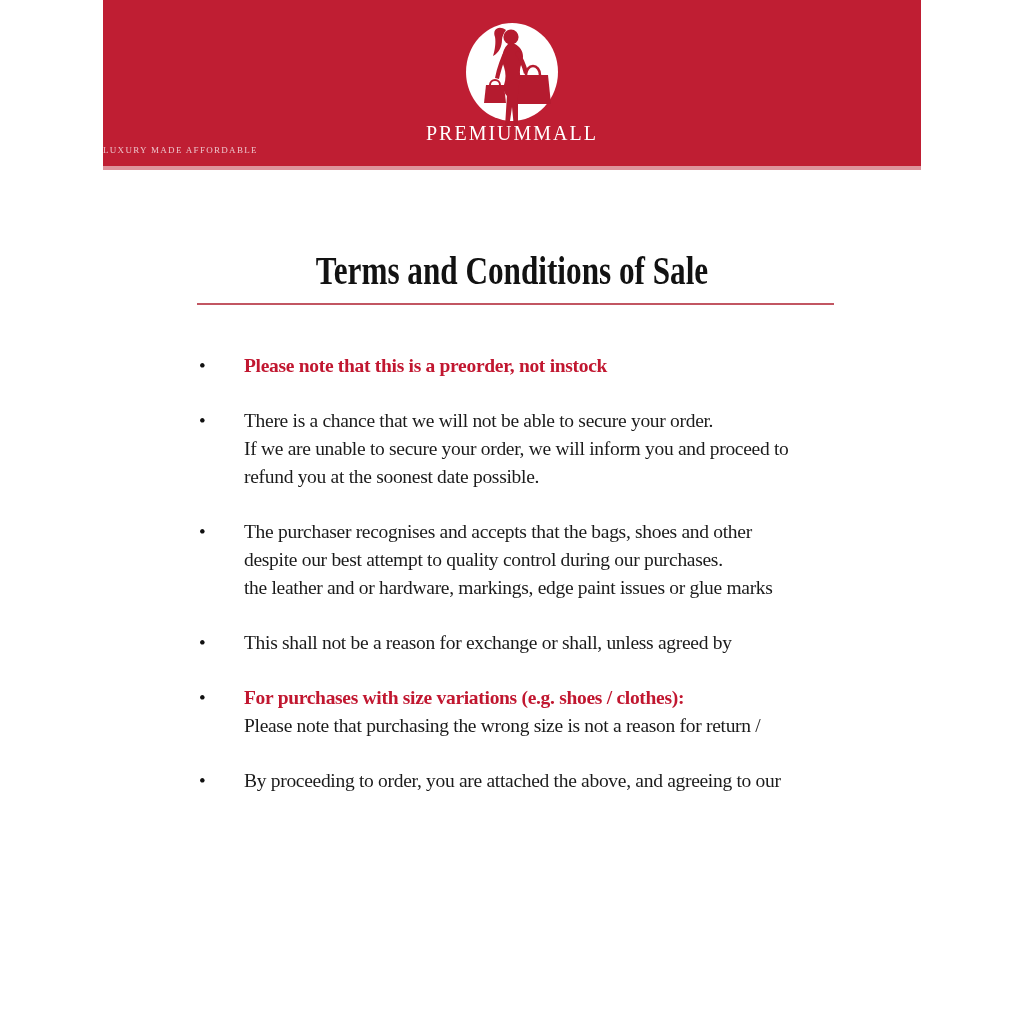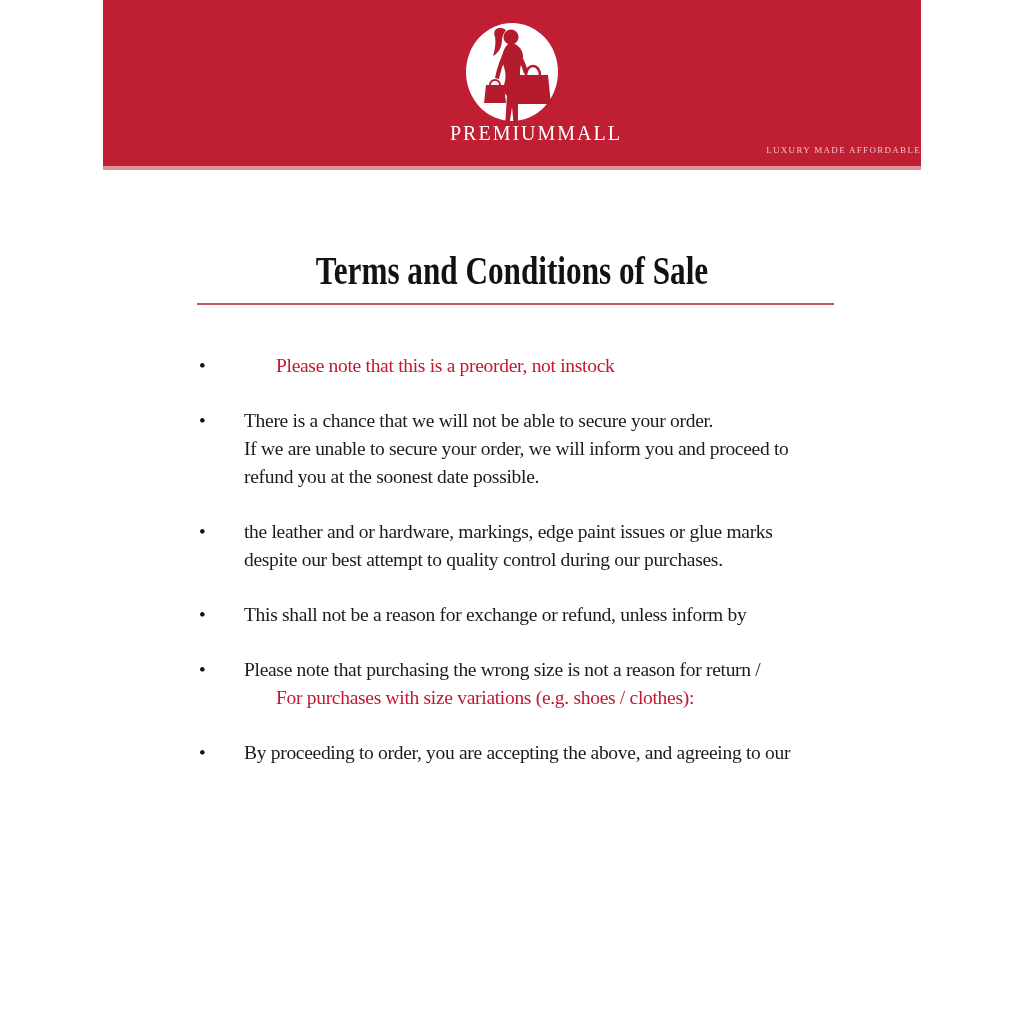--- a/index.html
+++ b/index.html
@@ -50,27 +50,26 @@
     position: absolute;
     left: 0; top: 122px;
     width: 100%;
     text-align: center;
     color: #ffffff;
     font-size: 20px;
     line-height: 22px;
     letter-spacing: 2px;
     font-weight: 400;
     white-space: nowrap;
-    padding-left: 24px;
   }
   .brand-tagline {
     position: absolute;
     left: 0; top: 145px;
     width: 100%;
-    text-align: right;
+    text-align: left;
     color: #ecc3ca;
     font-size: 9px;
     line-height: 10px;
     letter-spacing: 1.3px;
     white-space: nowrap;
   }
 
   
   .page-title {
     position: absolute;
@@ -114,23 +113,22 @@
     box-sizing: border-box;
   }
   .term-body {
     flex: 1 1 auto;
     font-size: 19.5px;
     line-height: 28px;
     letter-spacing: -0.3px;
     color: #1b1b1b;
   }
   .term-emphasis {
-    font-weight: normal;
+    font-weight: bold;
     color: var(--emphasis-red, #C11730);
-    margin-left: 32px;
   }
   .term-line { white-space: nowrap; }
 </style>
 </head>
 <body>
 
 <div class="page">
 
   <div class="brand-header">
     <div class="logo-wrap">
@@ -176,38 +174,39 @@
         <span class="bullet-dot">•</span>
         <div class="term-body">
           <div class="term-line">There is a chance that we will not be able to secure your order.</div>
           <div class="term-line">If we are unable to secure your order, we will inform you and proceed to</div>
           <div class="term-line">refund you at the soonest date possible.</div>
         </div>
       </div>
       <div class="term-item">
         <span class="bullet-dot">•</span>
         <div class="term-body">
+          <div class="term-line">The purchaser recognises and accepts that the bags, shoes and other</div>
+          <div class="term-line">despite our best attempt to quality control during our purchases.</div>
           <div class="term-line">the leather and or hardware, markings, edge paint issues or glue marks</div>
-          <div class="term-line">despite our best attempt to quality control during our purchases.</div>
-        </div>
-      </div>
-      <div class="term-item">
-        <span class="bullet-dot">•</span>
-        <div class="term-body">
-          <div class="term-line">This shall not be a reason for exchange or refund, unless inform by</div>
-        </div>
-      </div>
-      <div class="term-item">
-        <span class="bullet-dot">•</span>
-        <div class="term-body">
+        </div>
+      </div>
+      <div class="term-item">
+        <span class="bullet-dot">•</span>
+        <div class="term-body">
+          <div class="term-line">This shall not be a reason for exchange or shall, unless agreed by</div>
+        </div>
+      </div>
+      <div class="term-item">
+        <span class="bullet-dot">•</span>
+        <div class="term-body">
+          <div class="term-line term-emphasis">For purchases with size variations (e.g. shoes / clothes):</div>
           <div class="term-line">Please note that purchasing the wrong size is not a reason for return /</div>
-          <div class="term-line term-emphasis">For purchases with size variations (e.g. shoes / clothes):</div>
-        </div>
-      </div>
-      <div class="term-item">
-        <span class="bullet-dot">•</span>
-        <div class="term-body">
-          <div class="term-line">By proceeding to order, you are accepting the above, and agreeing to our</div>
+        </div>
+      </div>
+      <div class="term-item">
+        <span class="bullet-dot">•</span>
+        <div class="term-body">
+          <div class="term-line">By proceeding to order, you are attached the above, and agreeing to our</div>
         </div>
       </div>
     </div>
 
 </div>
 
 </body></html>

